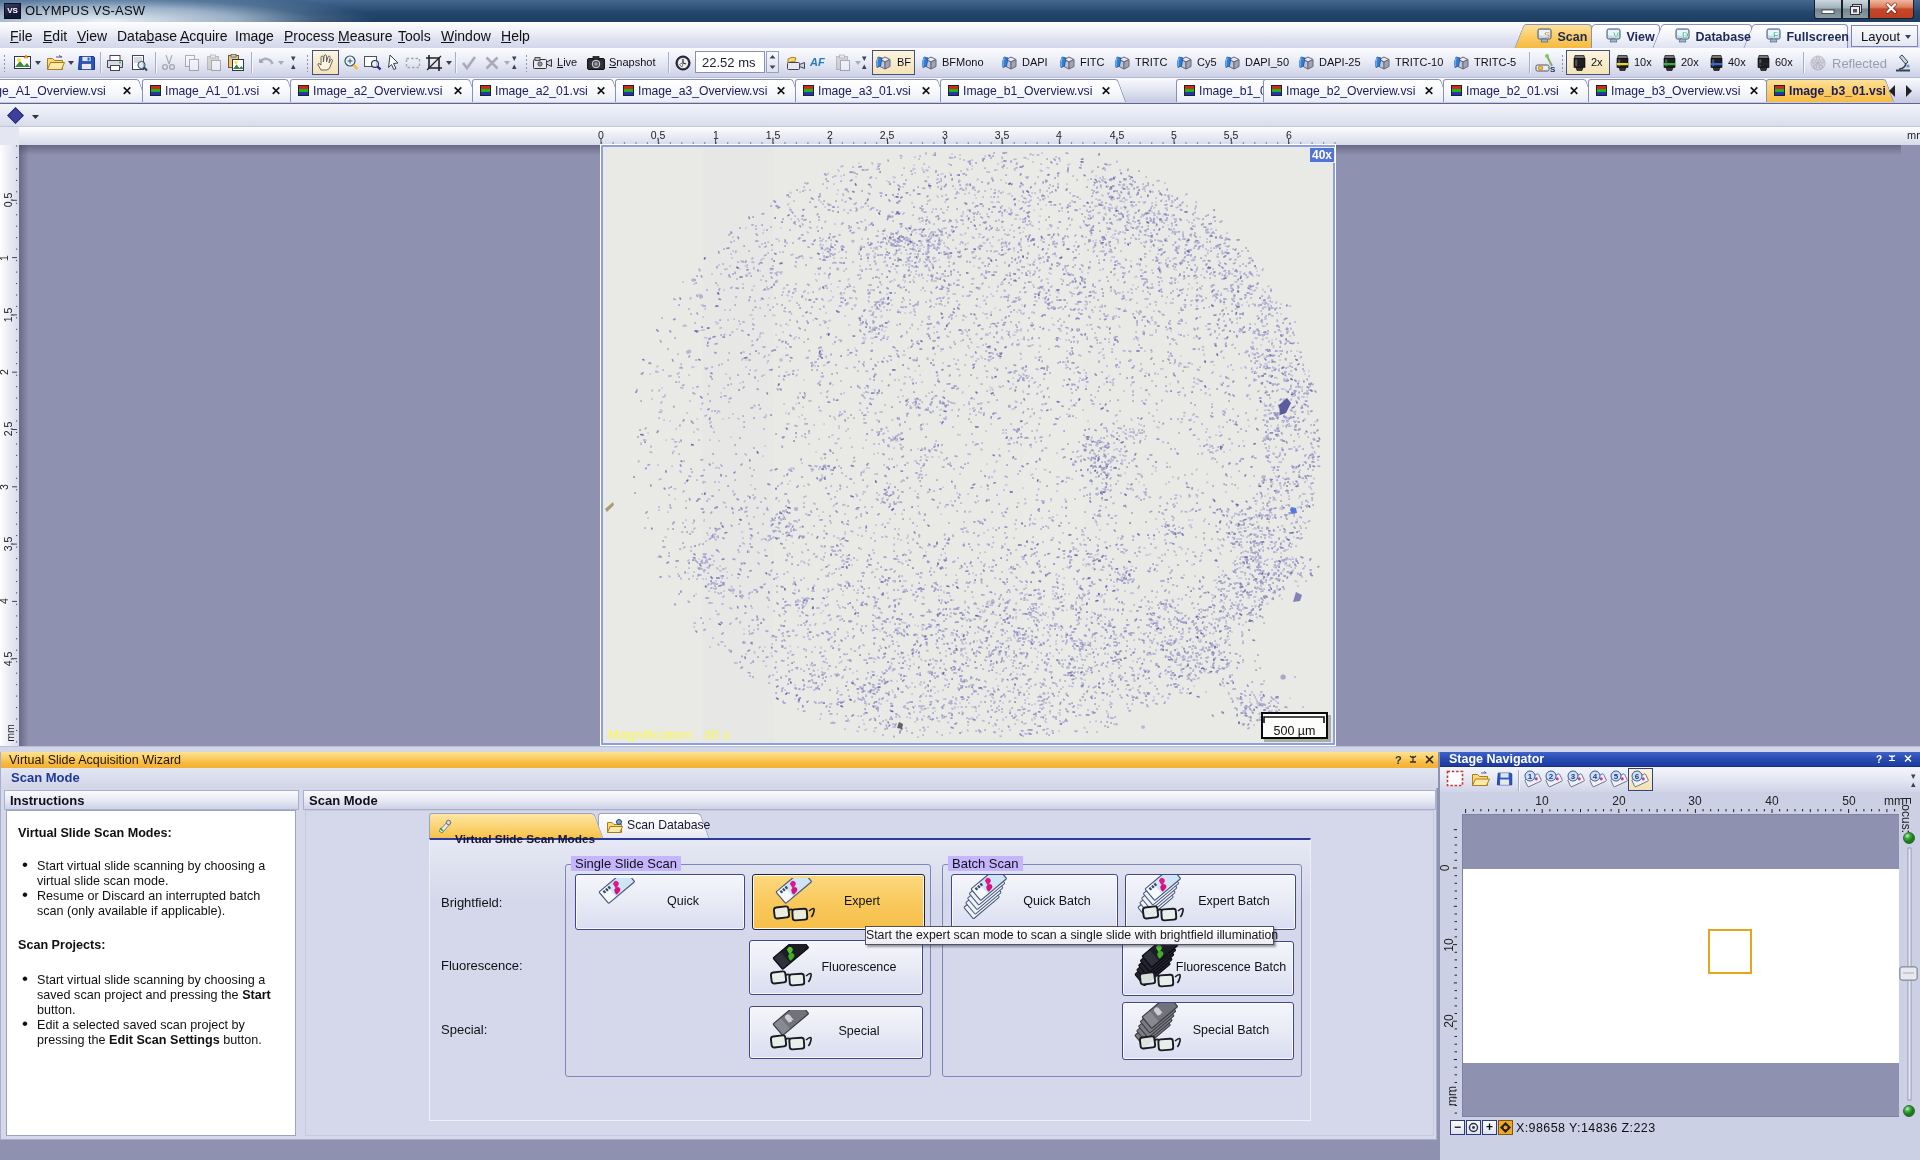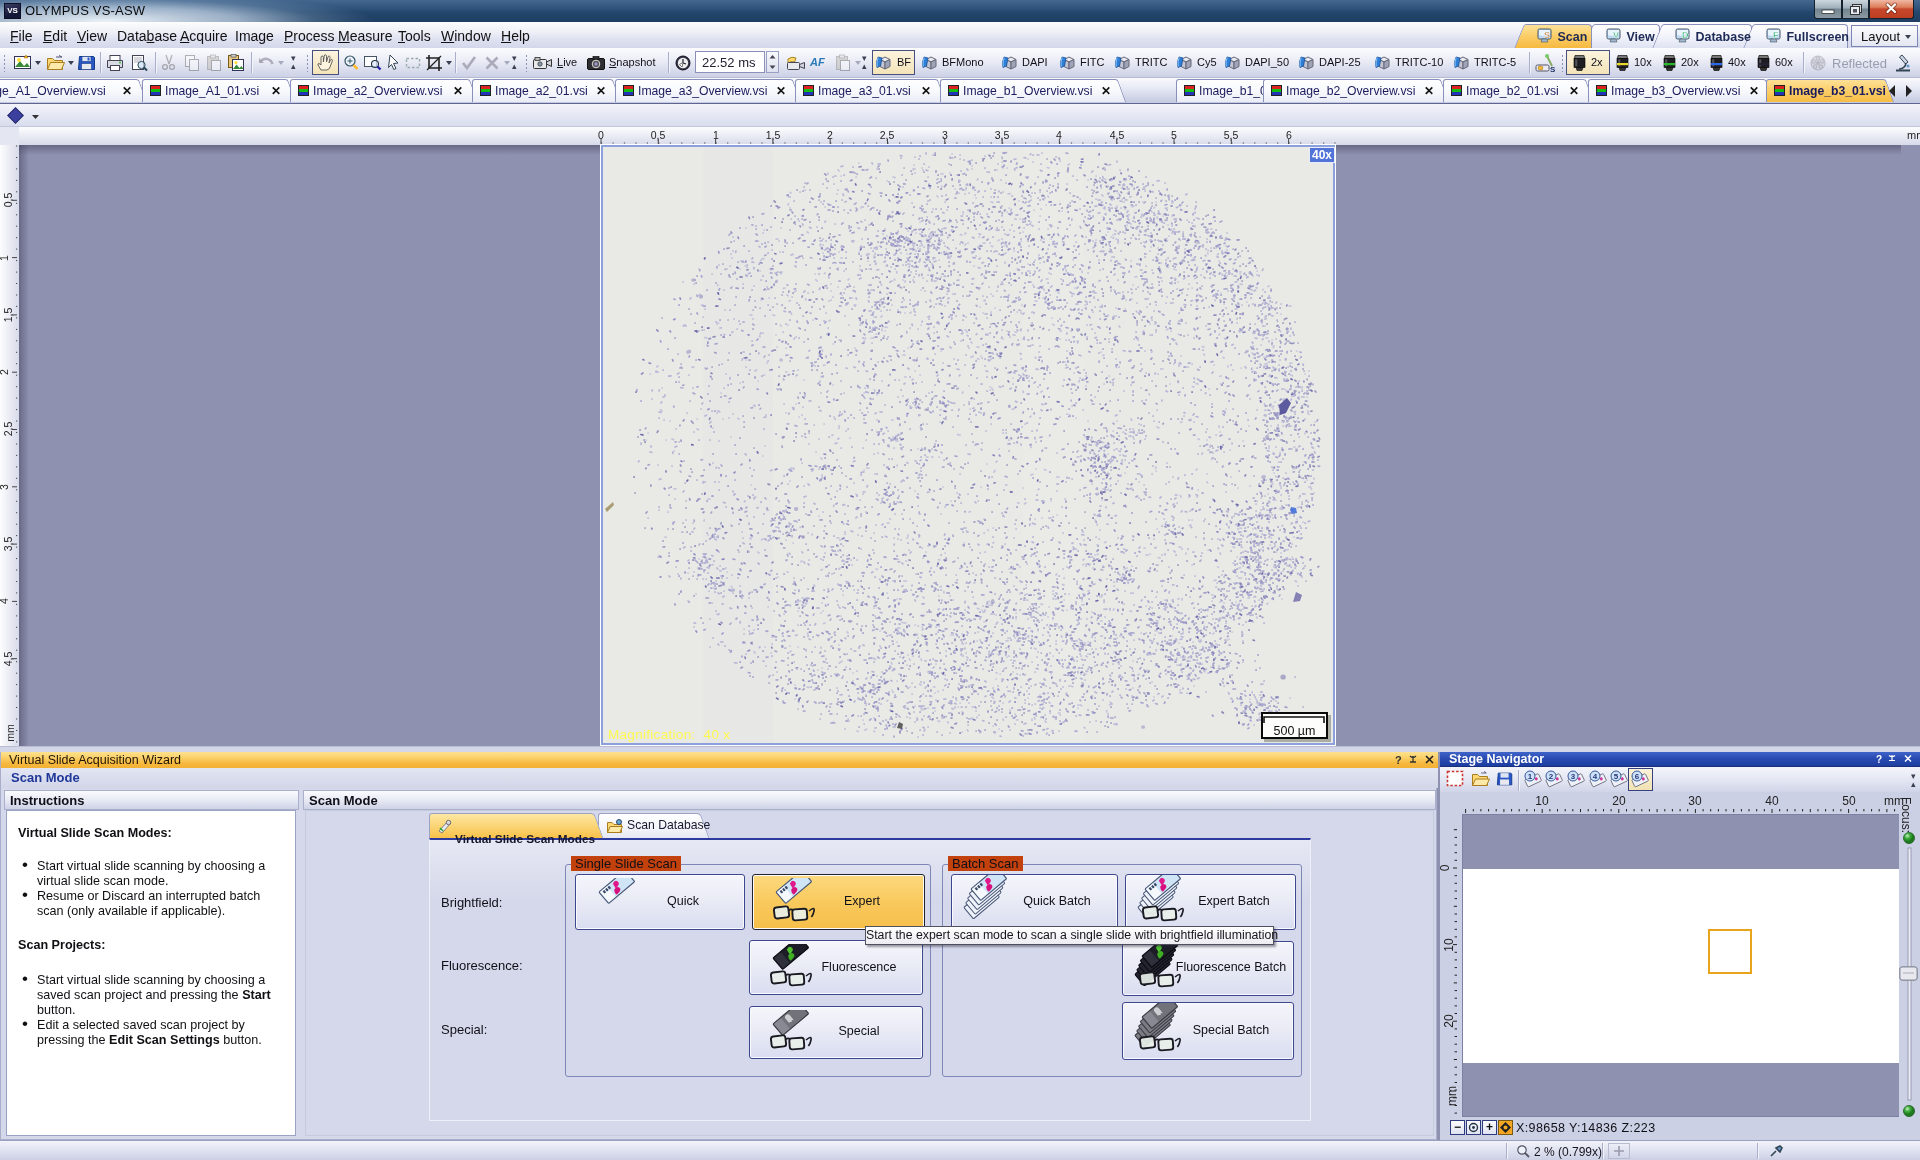--- a/index.html
+++ b/index.html
@@ -83,21 +83,21 @@
  background:linear-gradient(180deg,#fde28f 0%,#fbd069 35%,#f6b93f 70%,#f3b133 100%);
  font-size:12.5px;color:#201505}
 #wizsub{left:0;top:16px;width:1437px;height:20px;background:linear-gradient(180deg,#e2e5f2,#d2d6e8);
  font-size:13px;font-weight:bold;color:#1f3799}
 .phead{position:absolute;height:20px;background:linear-gradient(180deg,#fbfbfd 0%,#e8eaf4 50%,#ced2e6 100%);
  border:1px solid #aab0cc;font-size:13px;font-weight:bold;color:#0f0f18}
 .pwhite{position:absolute;background:#fff;border:1px solid #9aa2c6}
 #instr-body{font-size:12.6px;color:#101014;line-height:15px}
 #instr-body b{font-weight:bold}
 .gbox{position:absolute;border:1px solid #7e88b8;border-radius:3px}
-.gbox-lbl{position:absolute;font-size:13px;color:#101018;background:#c2410c;padding:0 4px;white-space:nowrap}
+.gbox-lbl{position:absolute;font-size:13px;color:#101018;background:#c4b5fd;padding:0 4px;white-space:nowrap}
 .scanbtn{position:absolute;border:1px solid #3d478f;border-radius:3px;
  background:linear-gradient(180deg,#f5f6fb 0%,#e8eaf5 50%,#d9ddf0 100%);
  box-shadow:inset 0 0 0 1px #fbfbfd;font-size:12.5px;color:#101018}
 .scanbtn.hot{background:linear-gradient(180deg,#fcd97f 0%,#f9c95d 50%,#f6bf4a 100%);
  border:1px solid #23232e}
 .btntext{position:absolute;white-space:nowrap}
 #wtab1{position:absolute;left:428px;top:61px;width:163px;white-space:nowrap;height:25px;border:1px solid #9aa2c6;border-bottom:none;border-radius:3px 6px 0 0;
  background:linear-gradient(180deg,#fde7a4 0%,#fbd371 55%,#f7c149 100%);font-size:11.8px;font-weight:bold;color:#17172c;z-index:3}
 #wtab1 .wslant{position:absolute;right:-8px;bottom:0;width:16px;height:25px;transform:skewX(20deg);
  background:inherit;border-right:1px solid #9aa2c6;border-top:1px solid #9aa2c6;border-radius:0 4px 0 0}
@@ -985,28 +985,12 @@
             <circle cx="6.5" cy="6.5" r="1.4" fill="#234"></circle>
           </svg></div>
         <div class="navbtn" style="left:42px">+</div>
         <div class="navbtn" style="left:58px;background:#f5a623;border-color:#7a5a10"><svg width="13" height="13">
             <path d="M6.5 1 L12 6.5 6.5 12 1 6.5z" fill="#222"></path>
             <circle cx="6.5" cy="6.5" r="2" fill="#f5a623"></circle>
           </svg></div>
         <span style="position:absolute;left:76px;top:4px;font-size:12.5px;letter-spacing:.4px">X:98658 Y:14836 Z:223</span>
       </div>
     </div>
-    <div id="statusbar" class="abs">
-      <div class="vsep" style="left:1506px"></div>
-      <svg class="abs" style="left:1516px;top:3px" width="16" height="15">
-        <circle cx="6" cy="6" r="4.2" fill="#eef2fa" stroke="#556" stroke-width="1.2"></circle>
-        <path d="M9 9 l4 4" stroke="#556" stroke-width="1.8"></path>
-      </svg>
-      <span style="position:absolute;left:1534px;top:4px;font-size:12px">2 % (0.799x)</span>
-      <div class="vsep" style="left:1602px"></div>
-      <div class="abs" style="left:1608px;top:2px;width:22px;height:16px;border:1px solid #b8bccf"><svg width="20" height="14">
-          <path d="M10 2 v10 M5 7 h10" stroke="#99a" stroke-width="1.6"></path>
-        </svg></div>
-      <div class="vsep" style="left:1757px"></div>
-      <svg class="abs" style="left:1768px;top:3px" width="16" height="15">
-        <path d="M3 12 L8 7 M8 4 l4 -2 2 2 -2 4z" stroke="#345" stroke-width="1.6" fill="#69c"></path>
-      </svg>
-    </div>
   </div>
 </body></html>

